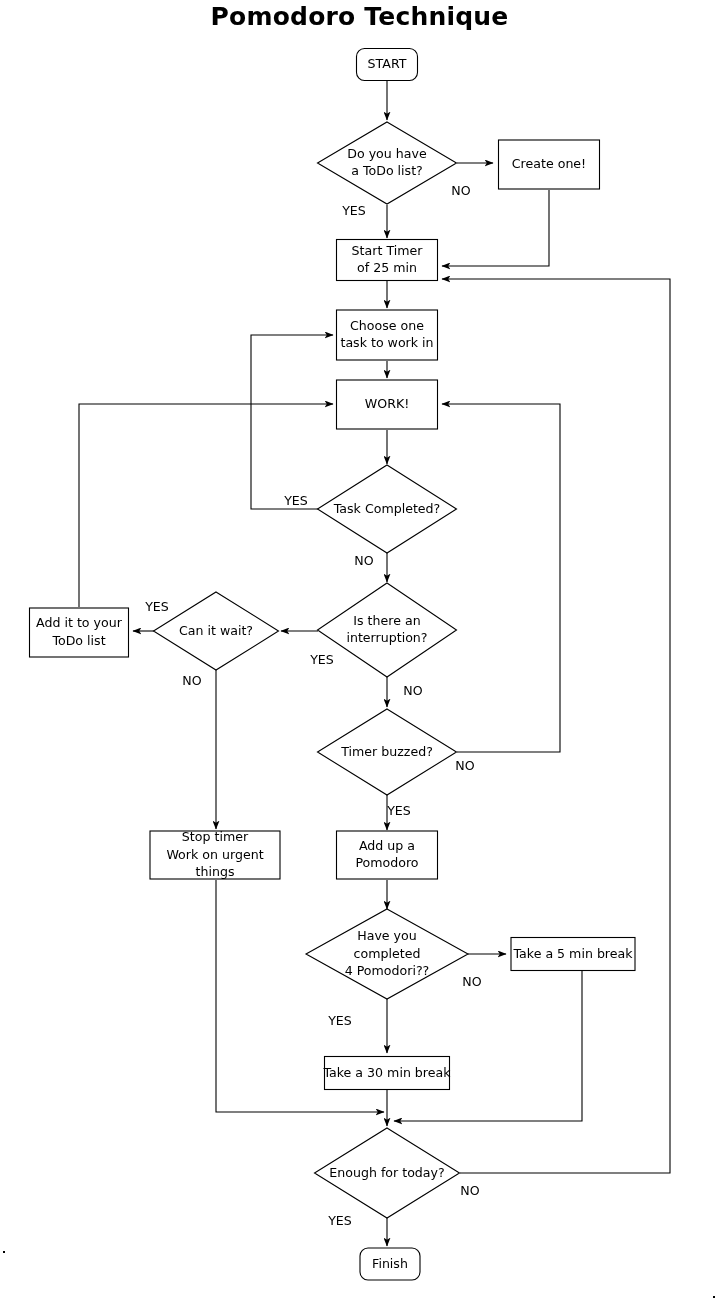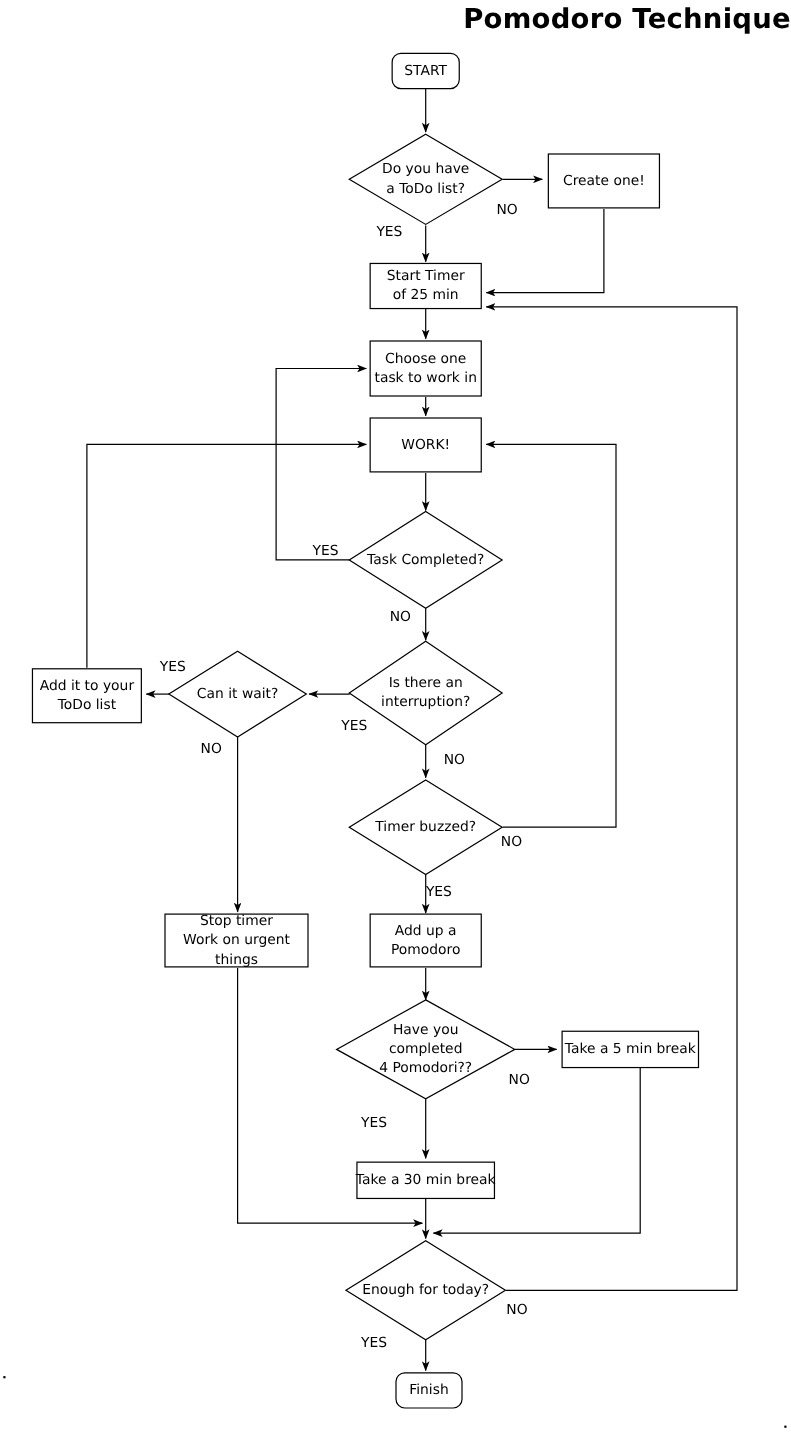--- a/index.html
+++ b/index.html
@@ -17,21 +17,21 @@
   #flow-root {
     position: relative;
     width: 719px;
     height: 1314px;
   }
   .chart-title {
     position: absolute;
     left: 0;
     top: 2px;
     width: 719px;
-    text-align: right;
+    text-align: center;
     font-family: "DejaVu Sans", sans-serif;
     font-size: 25px;
     font-weight: bold;
     letter-spacing: 0.2px;
   }
   svg#flow-svg {
     position: absolute;
     left: 0;
     top: 0;
     width: 719px;

